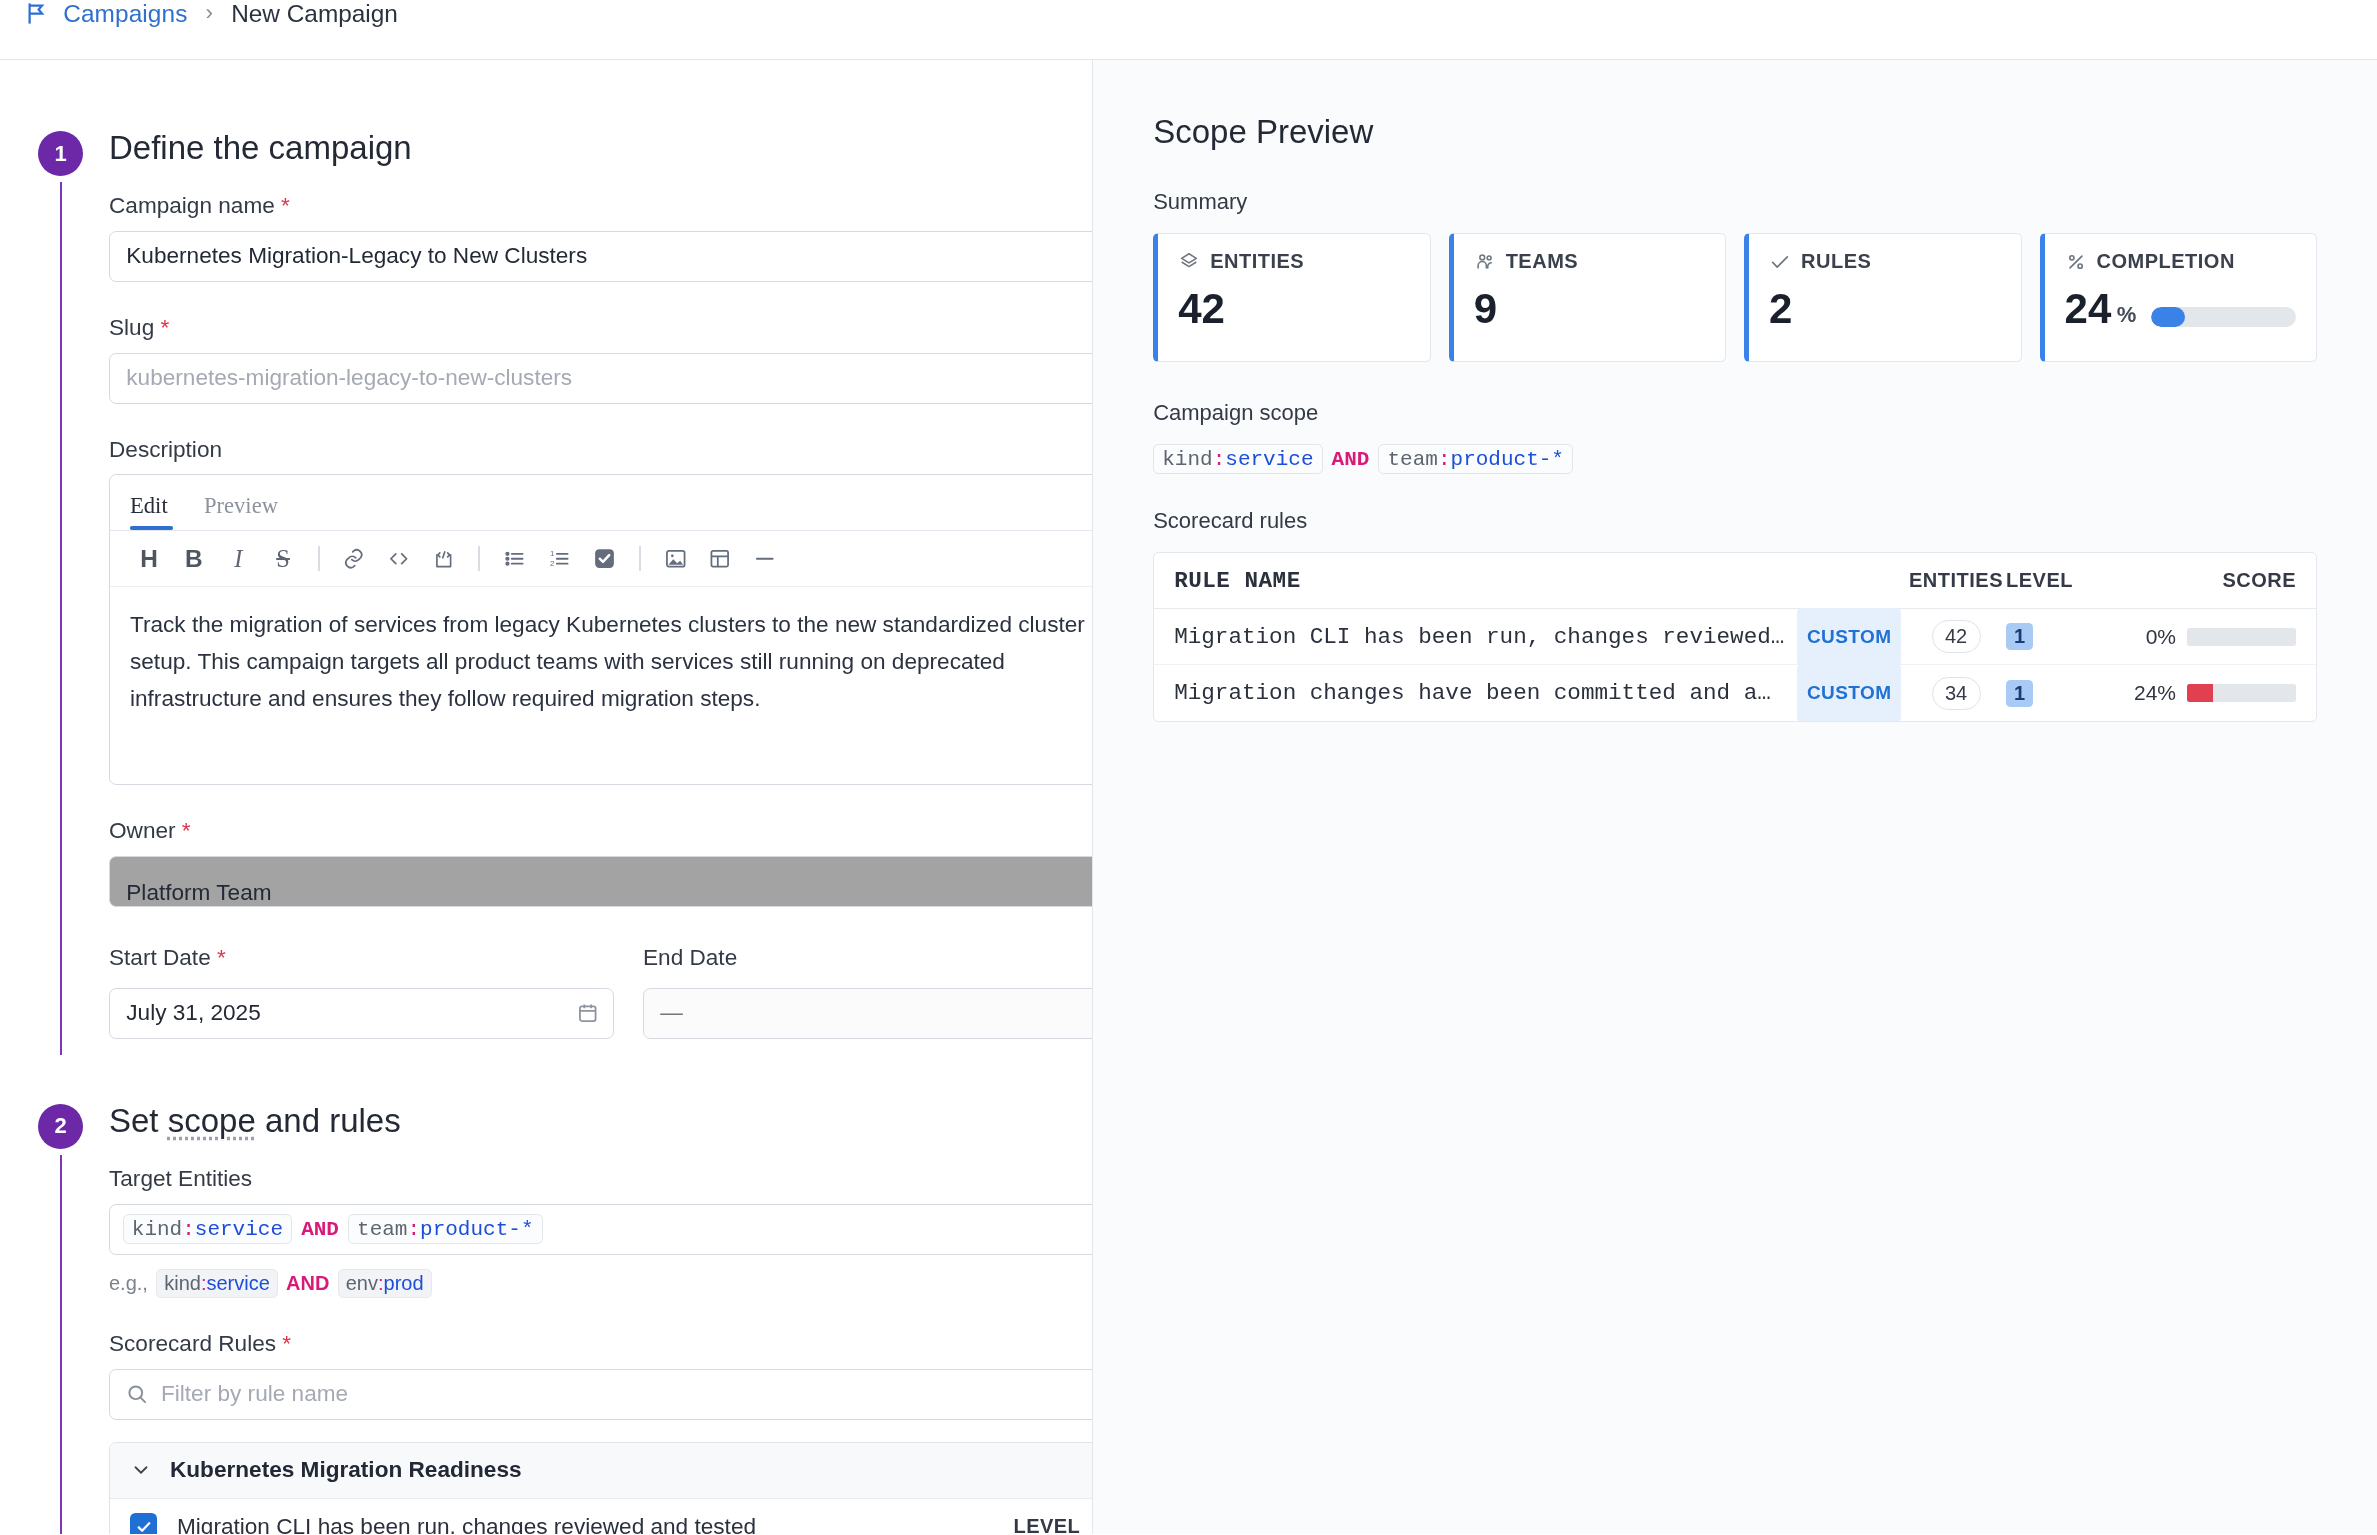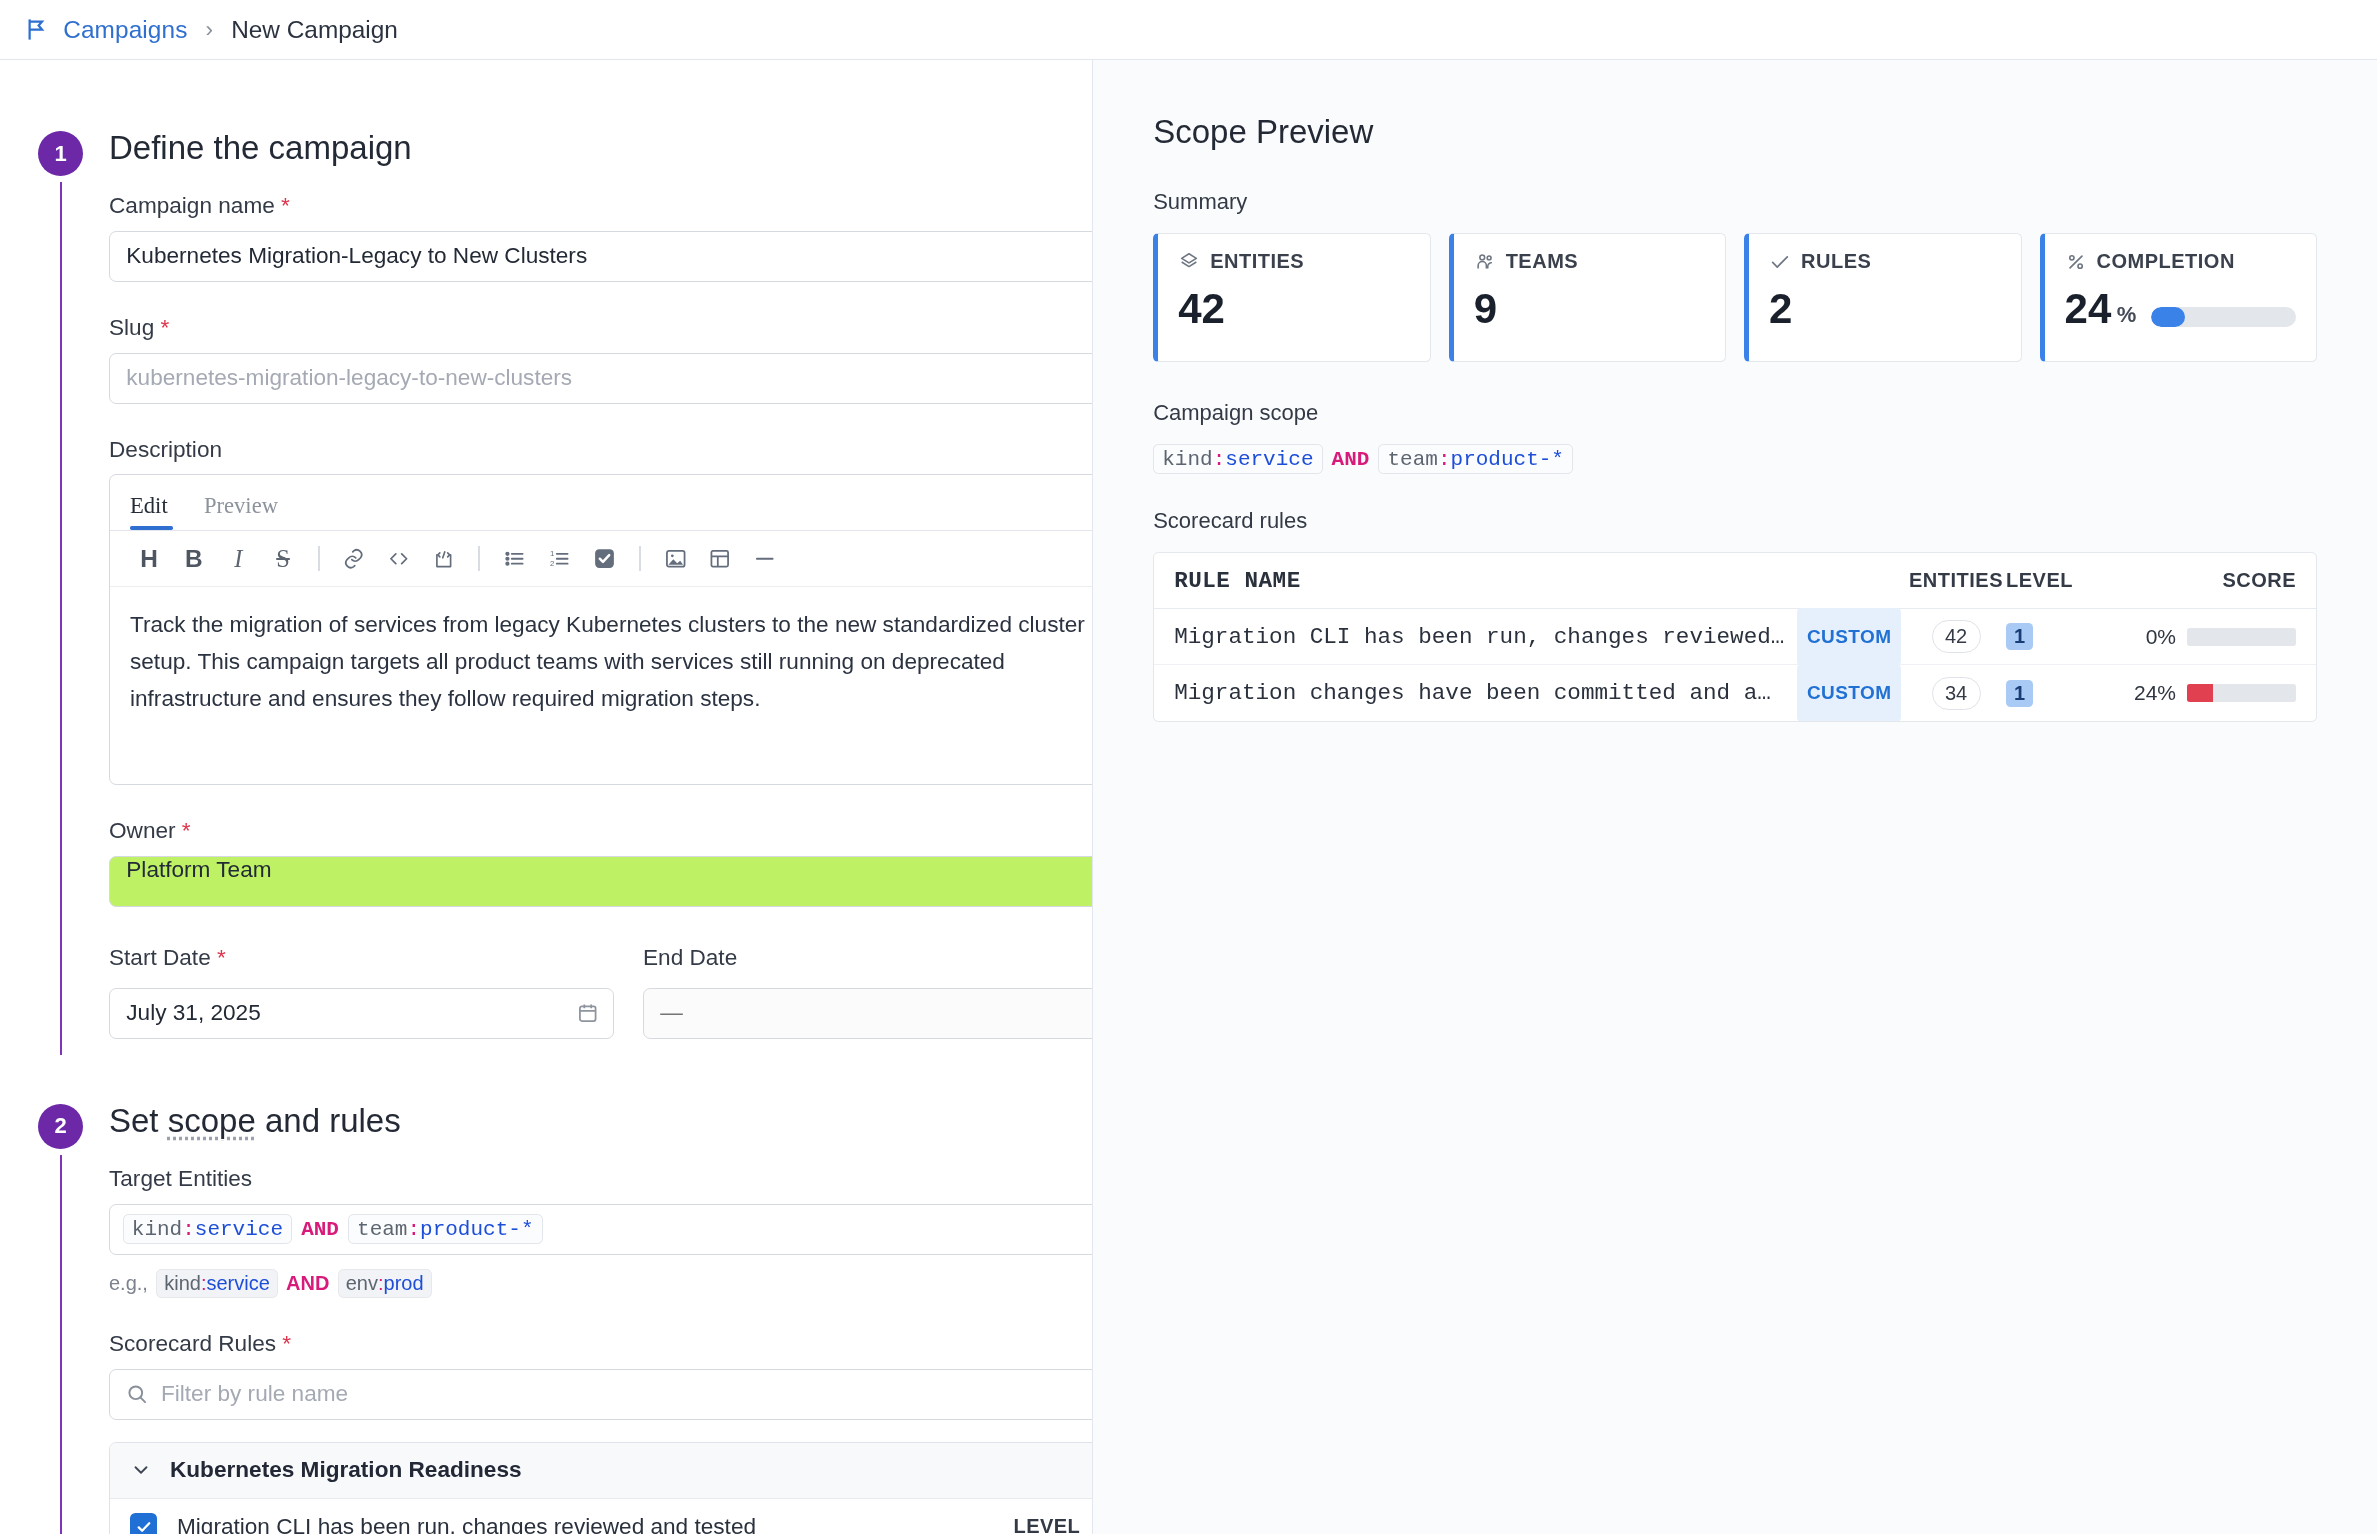--- a/index.html
+++ b/index.html
@@ -8,21 +8,21 @@
     font-family: "Liberation Sans", sans-serif;
     background: #ffffff;
     color: #1f2430;
     overflow: hidden;
   }
 
   
   .breadcrumb {
     height: 60px;
     display: flex;
-    align-items: center;
+    align-items: flex-start;
     gap: 12.7px;
     padding-left: 23.5px;
     border-bottom: 0.9px solid #e3e6ec;
     background: #fff;
   }
   .flag-icon { width: 27px; height: 27px; flex: 0 0 auto; display:block; }
   .bc-link {
     color: #2f6fd0;
     font-size: 24.4px;
     text-decoration: none;
@@ -113,21 +113,21 @@
   .tb-sep { width: 1.8px; height: 25px; background: #d9dce2; margin: 0 11px; }
   .ed-area {
     padding: 20px 20px 0 20px; min-height: 197px;
     font-size: 22.6px; line-height: 1.62; color: #2b3240;
   }
 
   
   .selectbox {
     width: 1039px; height: 51px;
     border: 0.9px solid #d6d9e0; border-radius: 7.2px;
-    background: #bef264; display: flex; align-items: flex-start;
+    background: #a3a3a3; display: flex; align-items: flex-end;
     padding: 0 16.3px; font-size: 22.6px; color: #232a36;
     justify-content: space-between; cursor: pointer;
   }
   .caret { width: 0; height: 0; border-left: 8.1px solid transparent; border-right: 8.1px solid transparent; border-top: 9px solid #4b5462; }
 
   
   .dates { display: flex; gap: 29px; width: 1039px; }
   .date-col { width: 505px; }
   .date-head { display: flex; align-items: center; justify-content: space-between; height: 36px; margin-bottom: 11.8px; }
   .date-input-wrap { position: relative; }

